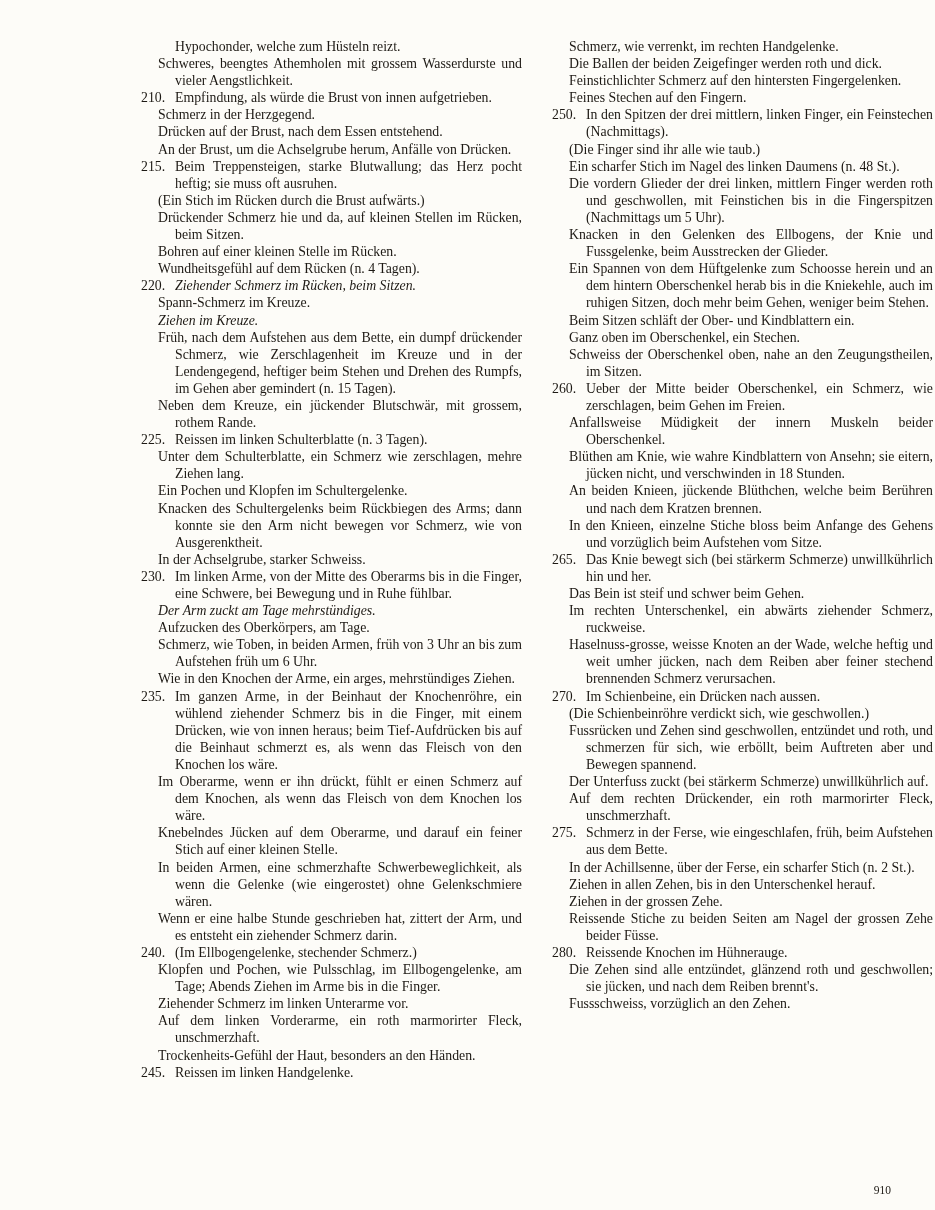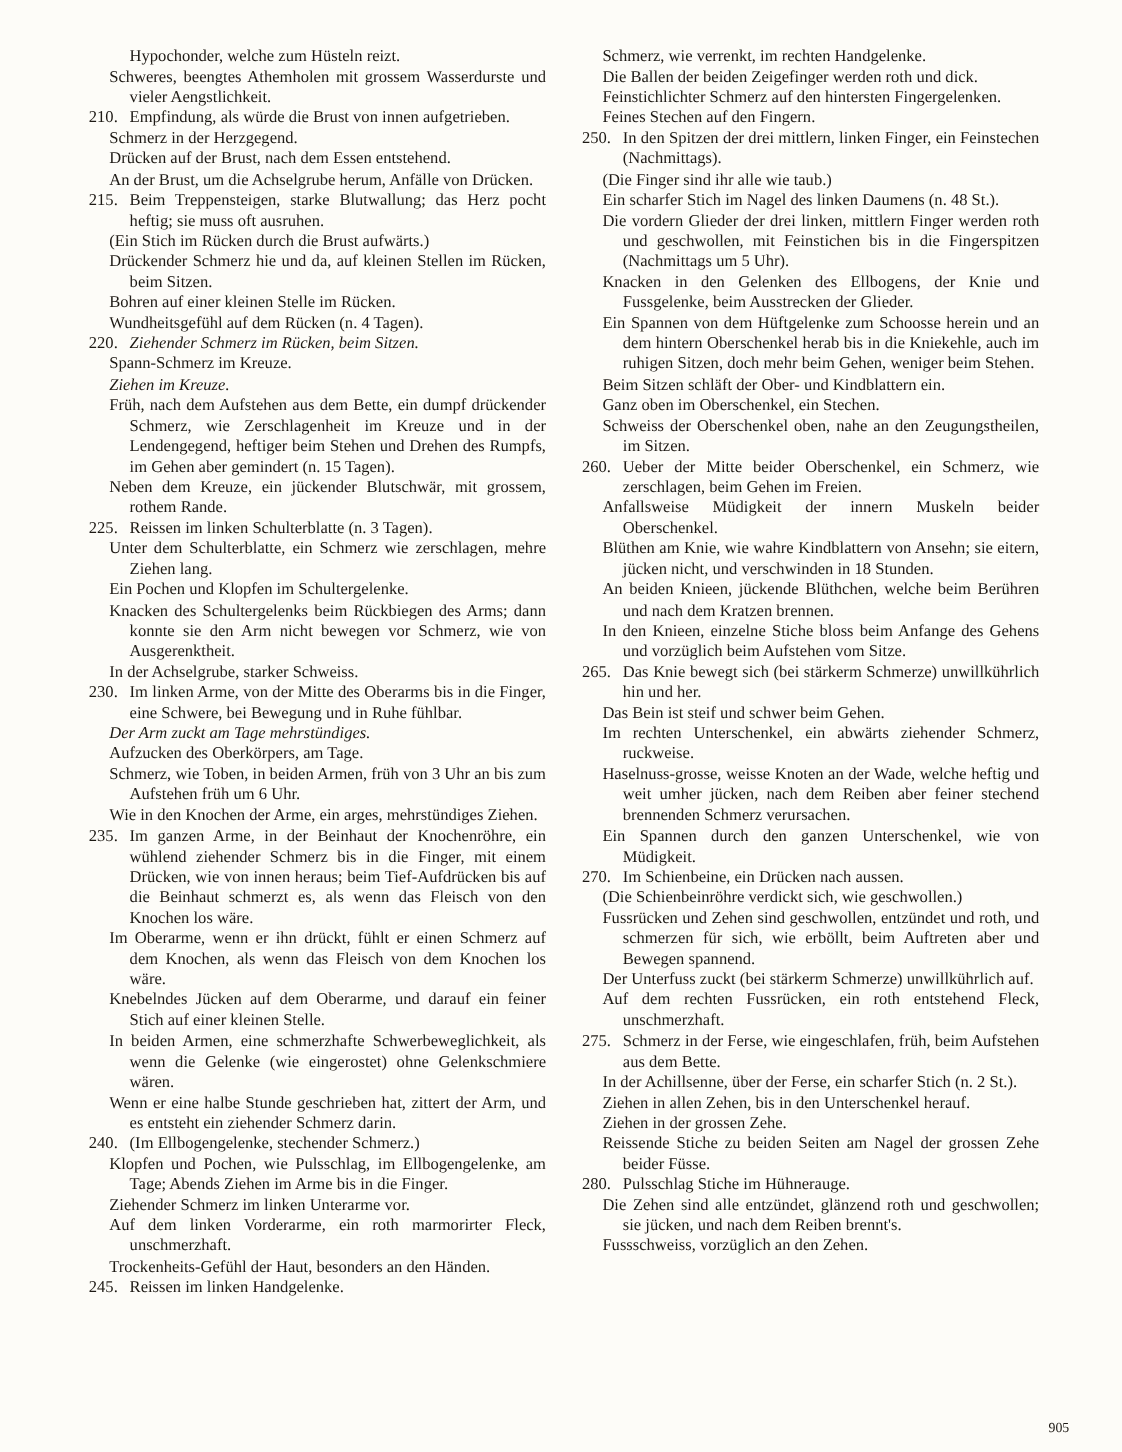--- a/index.html
+++ b/index.html
@@ -12,21 +12,22 @@
   }
   .page {
     position: relative;
     width: 935px;
     height: 1210px;
     overflow: hidden;
   }
   .columns {
     display: flex;
     gap: 30px;
-    padding: 38px 0 0 74px;
+    padding: 38px 0 0 110px;
+    margin-left: 31px;
   }
   .col {
     width: 381px;
     font-size: 13.8px;
     line-height: 17.1px;
     text-align: justify;
   }
   .entry {
     margin: 0;
     padding-left: 34px;
@@ -109,30 +110,29 @@
         <p class="entry unnumbered"><span class="txt">Schweiss der Oberschenkel oben, nahe an den Zeugungstheilen, im Sitzen.</span></p>
         <p class="entry numbered"><span class="num">260.</span><span class="txt">Ueber der Mitte beider Oberschenkel, ein Schmerz, wie zerschlagen, beim Gehen im Freien.</span></p>
         <p class="entry unnumbered"><span class="txt">Anfallsweise Müdigkeit der innern Muskeln beider Oberschenkel.</span></p>
         <p class="entry unnumbered"><span class="txt">Blüthen am Knie, wie wahre Kindblattern von Ansehn; sie eitern, jücken nicht, und verschwinden in 18 Stunden.</span></p>
         <p class="entry unnumbered"><span class="txt">An beiden Knieen, jückende Blüthchen, welche beim Berühren und nach dem Kratzen brennen.</span></p>
         <p class="entry unnumbered"><span class="txt">In den Knieen, einzelne Stiche bloss beim Anfange des Gehens und vorzüglich beim Aufstehen vom Sitze.</span></p>
         <p class="entry numbered"><span class="num">265.</span><span class="txt">Das Knie bewegt sich (bei stärkerm Schmerze) unwillkührlich hin und her.</span></p>
         <p class="entry unnumbered"><span class="txt">Das Bein ist steif und schwer beim Gehen.</span></p>
         <p class="entry unnumbered"><span class="txt">Im rechten Unterschenkel, ein abwärts ziehender Schmerz, ruckweise.</span></p>
         <p class="entry unnumbered"><span class="txt">Haselnuss-grosse, weisse Knoten an der Wade, welche heftig und weit umher jücken, nach dem Reiben aber feiner stechend brennenden Schmerz verursachen.</span></p>
-        <p class="entry unnumbered"><span class="txt">Ein Spannen durch den ganzen Unterschenkel, wie von Müdigkeit.</span></p>
         <p class="entry numbered"><span class="num">270.</span><span class="txt">Im Schienbeine, ein Drücken nach aussen.</span></p>
         <p class="entry unnumbered"><span class="txt">(Die Schienbeinröhre verdickt sich, wie geschwollen.)</span></p>
         <p class="entry unnumbered"><span class="txt">Fussrücken und Zehen sind geschwollen, entzündet und roth, und schmerzen für sich, wie erböllt, beim Auftreten aber und Bewegen spannend.</span></p>
         <p class="entry unnumbered"><span class="txt">Der Unterfuss zuckt (bei stärkerm Schmerze) unwillkührlich auf.</span></p>
-        <p class="entry unnumbered"><span class="txt">Auf dem rechten Fussrücken, ein roth entstehend Fleck, unschmerzhaft.</span></p>
+        <p class="entry unnumbered"><span class="txt">Auf dem rechten Drückender, ein roth marmorirter Fleck, unschmerzhaft.</span></p>
         <p class="entry numbered"><span class="num">275.</span><span class="txt">Schmerz in der Ferse, wie eingeschlafen, früh, beim Aufstehen aus dem Bette.</span></p>
         <p class="entry unnumbered"><span class="txt">In der Achillsenne, über der Ferse, ein scharfer Stich (n. 2 St.).</span></p>
         <p class="entry unnumbered"><span class="txt">Ziehen in allen Zehen, bis in den Unterschenkel herauf.</span></p>
         <p class="entry unnumbered"><span class="txt">Ziehen in der grossen Zehe.</span></p>
         <p class="entry unnumbered"><span class="txt">Reissende Stiche zu beiden Seiten am Nagel der grossen Zehe beider Füsse.</span></p>
-        <p class="entry numbered"><span class="num">280.</span><span class="txt">Pulsschlag Stiche im Hühnerauge.</span></p>
+        <p class="entry numbered"><span class="num">280.</span><span class="txt">Reissende Knochen im Hühnerauge.</span></p>
         <p class="entry unnumbered"><span class="txt">Die Zehen sind alle entzündet, glänzend roth und geschwollen; sie jücken, und nach dem Reiben brennt's.</span></p>
         <p class="entry unnumbered"><span class="txt">Fussschweiss, vorzüglich an den Zehen.</span></p>
       </div>
   </div>
-  <div class="page-number">905</div>
+  <div class="page-number">910</div>
 </div>
 
 </body></html>

